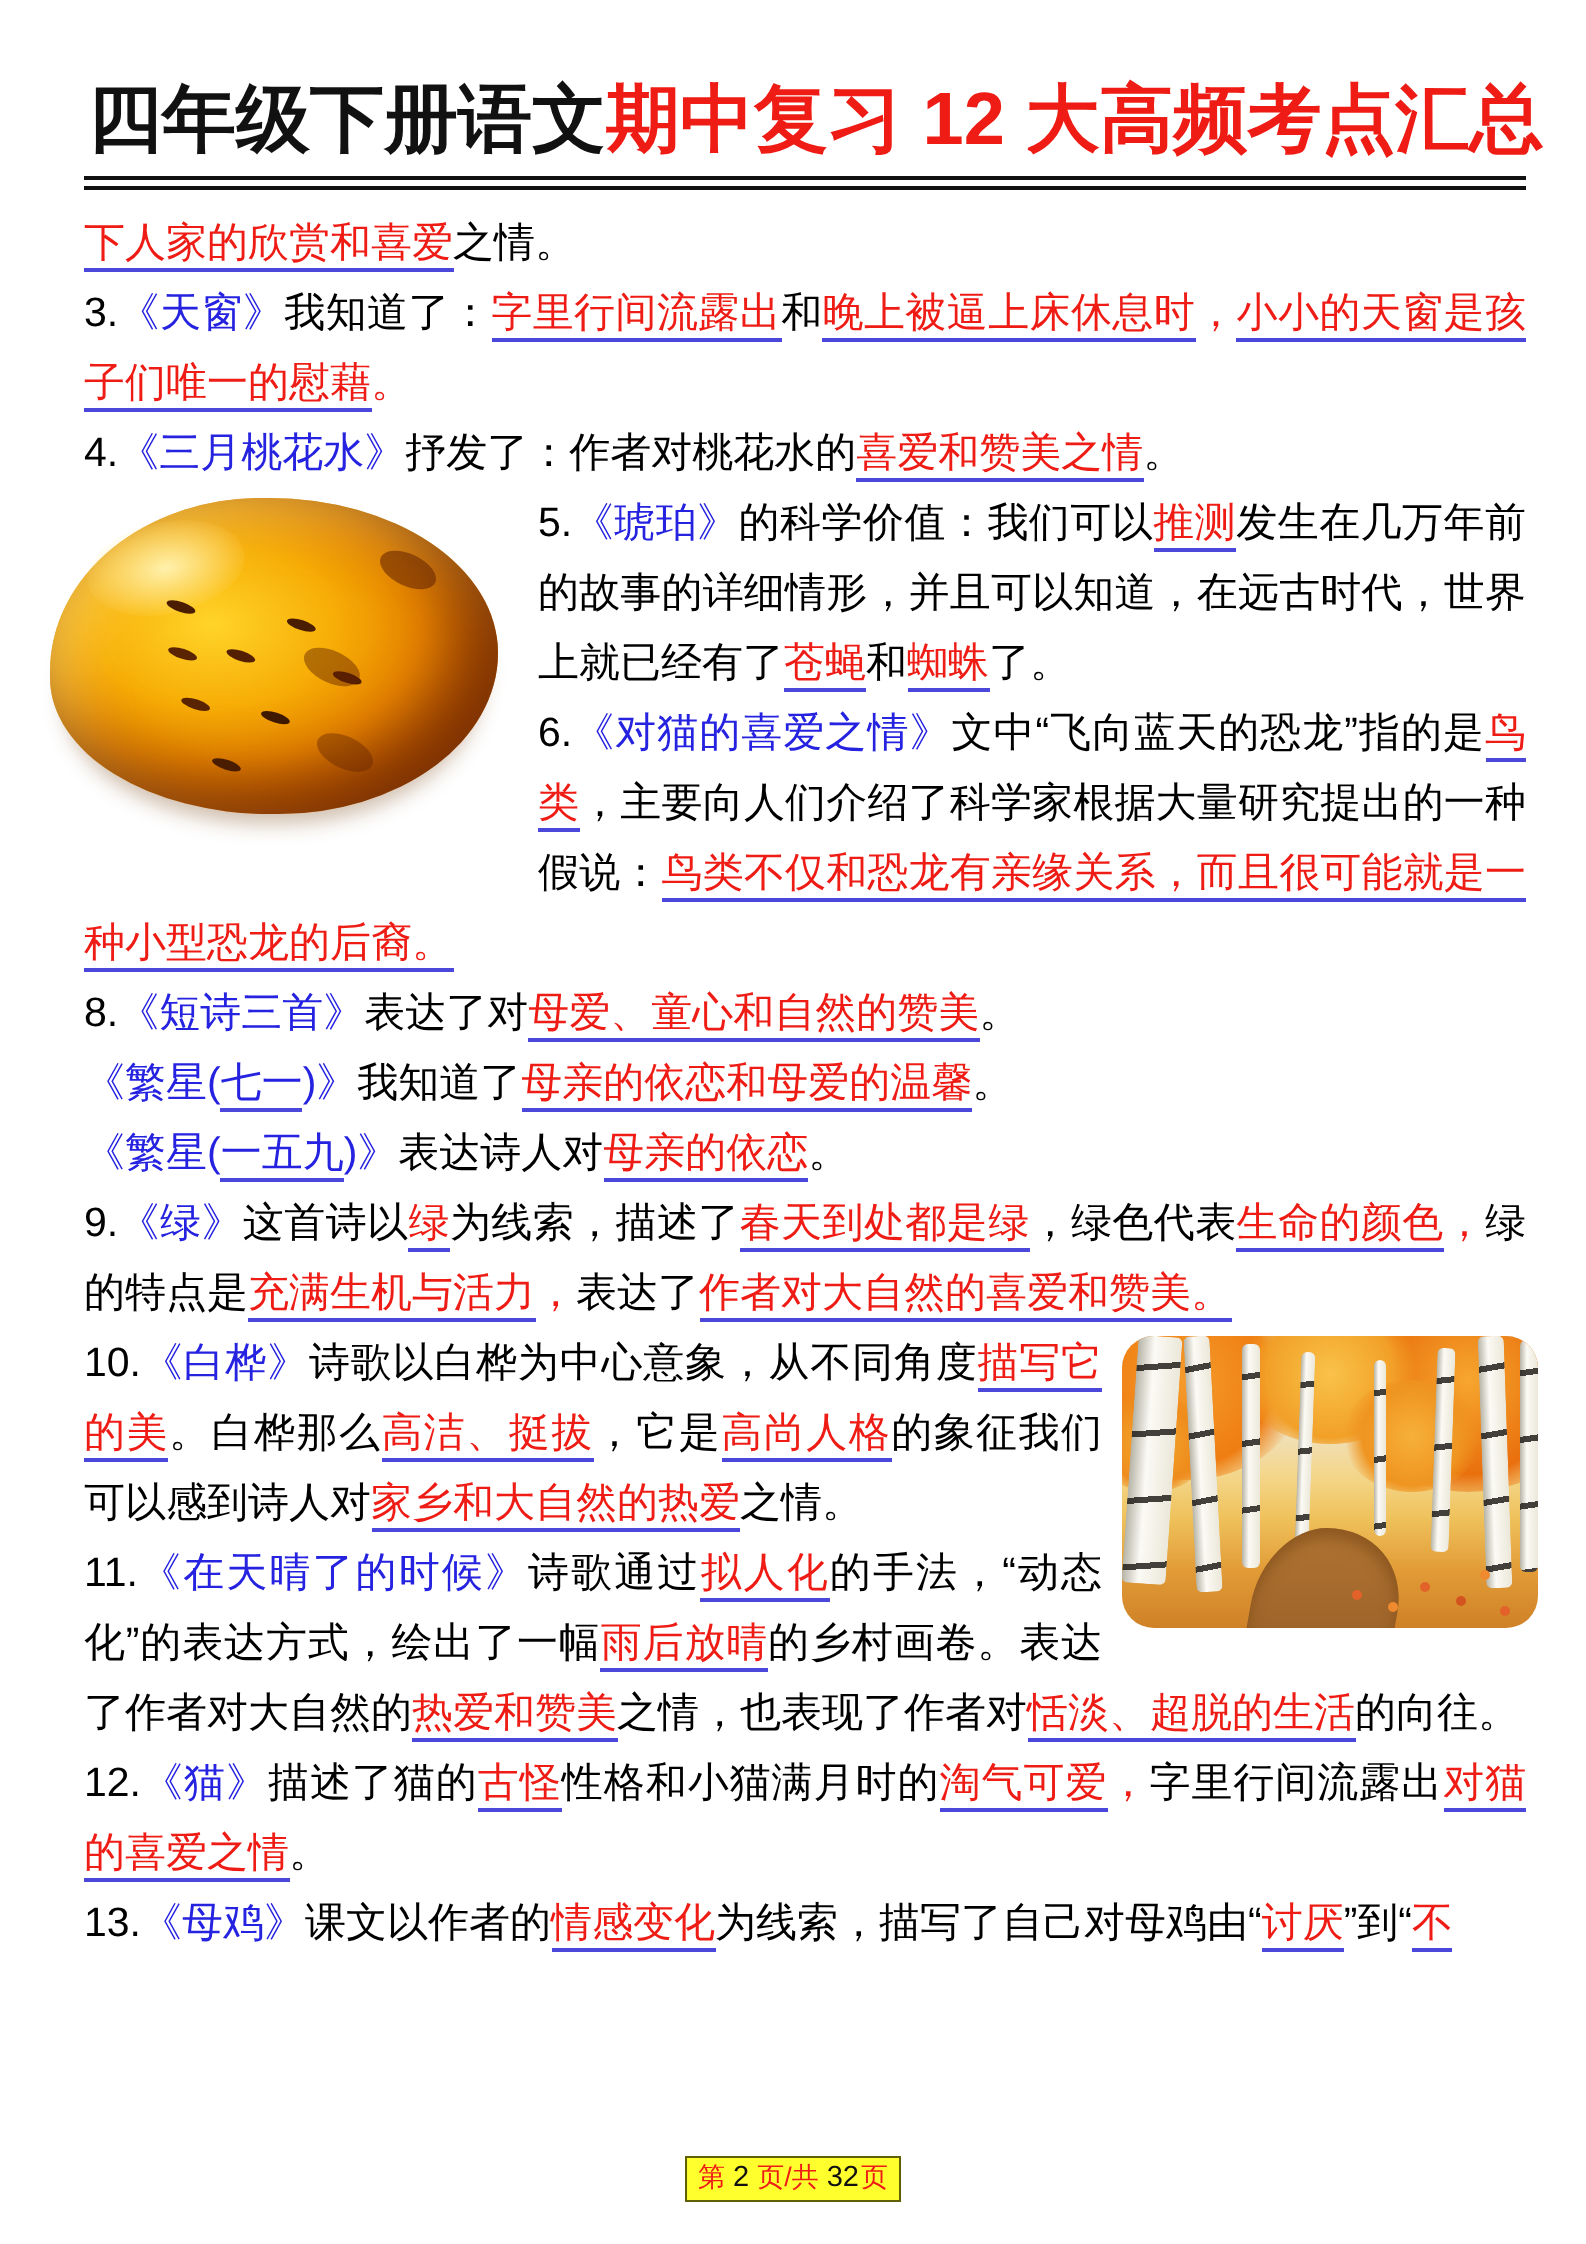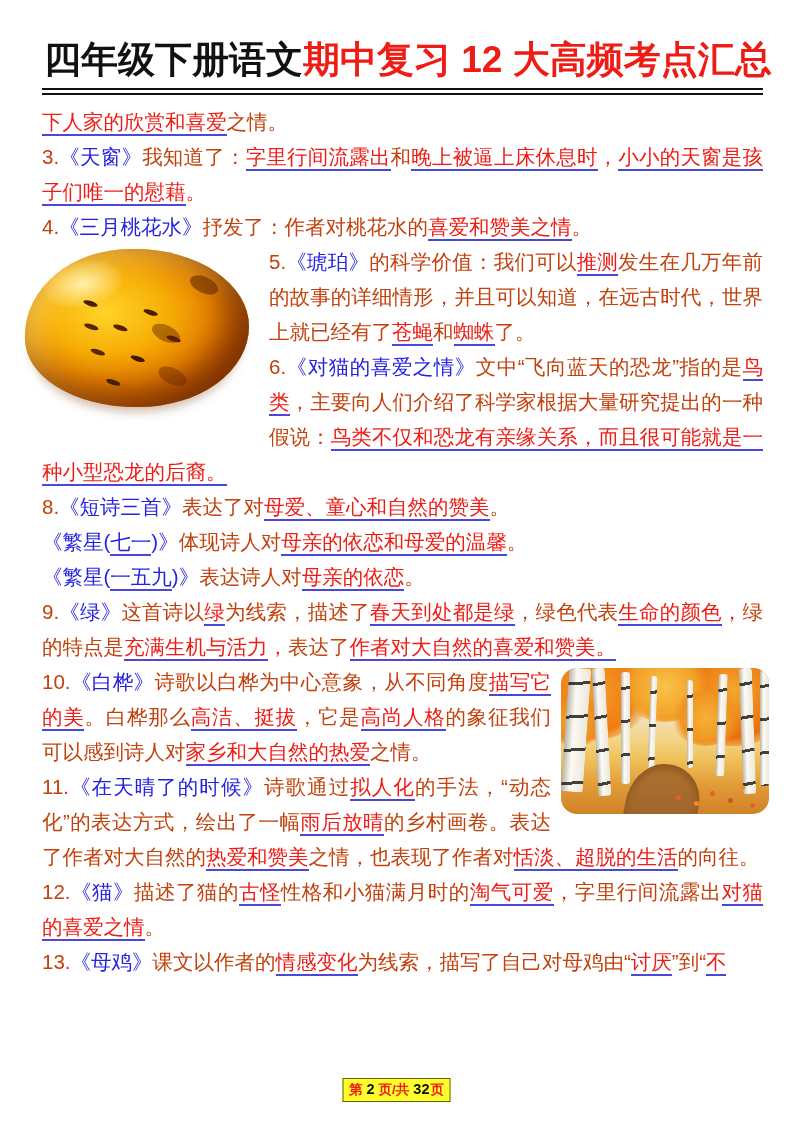--- a/index.html
+++ b/index.html
@@ -17,21 +17,21 @@
     font-size:37px; line-height:48px; font-weight:700;
     letter-spacing:0px; white-space:nowrap;
     border-bottom:7px double #111;
     color:#111;
   }
   #doc-title .title-red{ color:var(--red-text,#ee1c15); }
 
   
   #flow{ margin-top:9px; font-size:20.5px; line-height:35px; color:#161616; }
   #flow p.para{ margin:0; text-align:justify; }
-  .seg-k { color:#c2410c; }
+  .seg-k { color:#000000; }
   .seg-r { color:var(--red-text,#ee1c15); }
   .seg-b { color:var(--blue-text,#2522e0); }
   .seg-bu{ color:var(--blue-text,#2522e0);
            border-bottom:2px solid var(--underline,#4b47da); padding-bottom:1px; }
   .seg-ru{ color:var(--red-text,#ee1c15);
            border-bottom:2px solid var(--underline,#4b47da); padding-bottom:1px; }
 
   
   #amber-fig{
     float:left; width:236px; height:170px;
@@ -112,21 +112,21 @@
     box-shadow:18px 7px 0 #d4541f, 40px 12px 0 #e2622a, -16px 10px 0 #ef8a2f,
                60px 3px 0 #c94d1d, -34px 4px 0 #e2622a, 30px -6px 0 #ef8a2f;
   }
 
   
   #page-footer{
     position:absolute; top:1078px; left:50%; transform:translateX(-50%);
     background:var(--footer-bg,#ffff2e);
     border:1px solid #5f5f05;
     padding:1px 6px 2px 6px;
-    font-size:13.5px; font-weight:700; line-height:18px;
+    font-size:13.5px; font-weight:400; line-height:18px;
     white-space:nowrap;
   }
   #page-footer .f-red{ color:var(--red-text,#e02016); }
   #page-footer .f-num{ color:#111; padding:0 4px; font-size:14.5px;}
   #page-footer .f-num.tight{ padding:0 1px 0 4px; }
 </style>
 </head>
 <body>
 
 <div id="page">
@@ -142,21 +142,21 @@
         <div id="amber-fig">
         <div class="amber-stone">
           <div class="amber-gloss"></div>
           <div class="amber-bugs"></div>
           <div class="amber-blotch"></div>
         </div>
       </div>
         <p class="para"><span class="seg-k">5.</span><span class="seg-b">《琥珀》</span><span class="seg-k">的科学价值：我们可以</span><span class="seg-ru">推测</span><span class="seg-k">发生在几万年前的故事的详细情形，并且可以知道，在远古时代，世界上就已经有了</span><span class="seg-ru">苍蝇</span><span class="seg-k">和</span><span class="seg-ru">蜘蛛</span><span class="seg-k">了。</span></p>
         <p class="para"><span class="seg-k">6.</span><span class="seg-b">《对猫的喜爱之情》</span><span class="seg-k">文中“飞向蓝天的恐龙”指的是</span><span class="seg-ru">鸟类</span><span class="seg-k">，主要向人们介绍了科学家根据大量研究提出的一种假说：</span><span class="seg-ru">鸟类不仅和恐龙有亲缘关系，而且很可能就是一种小型恐龙的后裔。</span></p>
         <p class="para"><span class="seg-k">8.</span><span class="seg-b">《短诗三首》</span><span class="seg-k">表达了对</span><span class="seg-ru">母爱、童心和自然的赞美</span><span class="seg-k">。</span></p>
-        <p class="para"><span class="seg-b">《繁星(</span><span class="seg-bu">七一</span><span class="seg-b">)》</span><span class="seg-k">体现诗人对</span><span class="seg-ru">母亲的依恋和母爱的温馨</span><span class="seg-k">。</span></p>
+        <p class="para"><span class="seg-b">《繁星(</span><span class="seg-bu">七一</span><span class="seg-b">)》</span><span class="seg-k">我知道了</span><span class="seg-ru">母亲的依恋和母爱的温馨</span><span class="seg-k">。</span></p>
         <p class="para"><span class="seg-b">《繁星(</span><span class="seg-bu">一五九</span><span class="seg-b">)》</span><span class="seg-k">表达诗人对</span><span class="seg-ru">母亲的依恋</span><span class="seg-k">。</span></p>
         <p class="para"><span class="seg-k">9.</span><span class="seg-b">《绿》</span><span class="seg-k">这首诗以</span><span class="seg-ru">绿</span><span class="seg-k">为线索，描述了</span><span class="seg-ru">春天到处都是绿</span><span class="seg-k">，绿色代表</span><span class="seg-ru">生命的颜色</span><span class="seg-r">，</span><span class="seg-k">绿的特点是</span><span class="seg-ru">充满生机与活力</span><span class="seg-r">，</span><span class="seg-k">表达了</span><span class="seg-ru">作者对大自然的喜爱和赞美。</span></p>
         <div id="birch-fig">
         <div class="b-fol b-f1"></div>
         <div class="b-fol b-f2"></div>
         <div class="b-fol b-f3"></div>
         <div class="b-fol b-f4"></div>
         <div class="b-fol b-f5"></div>
         <div class="b-trunk b-t1"></div>
         <div class="b-trunk b-t2"></div>

